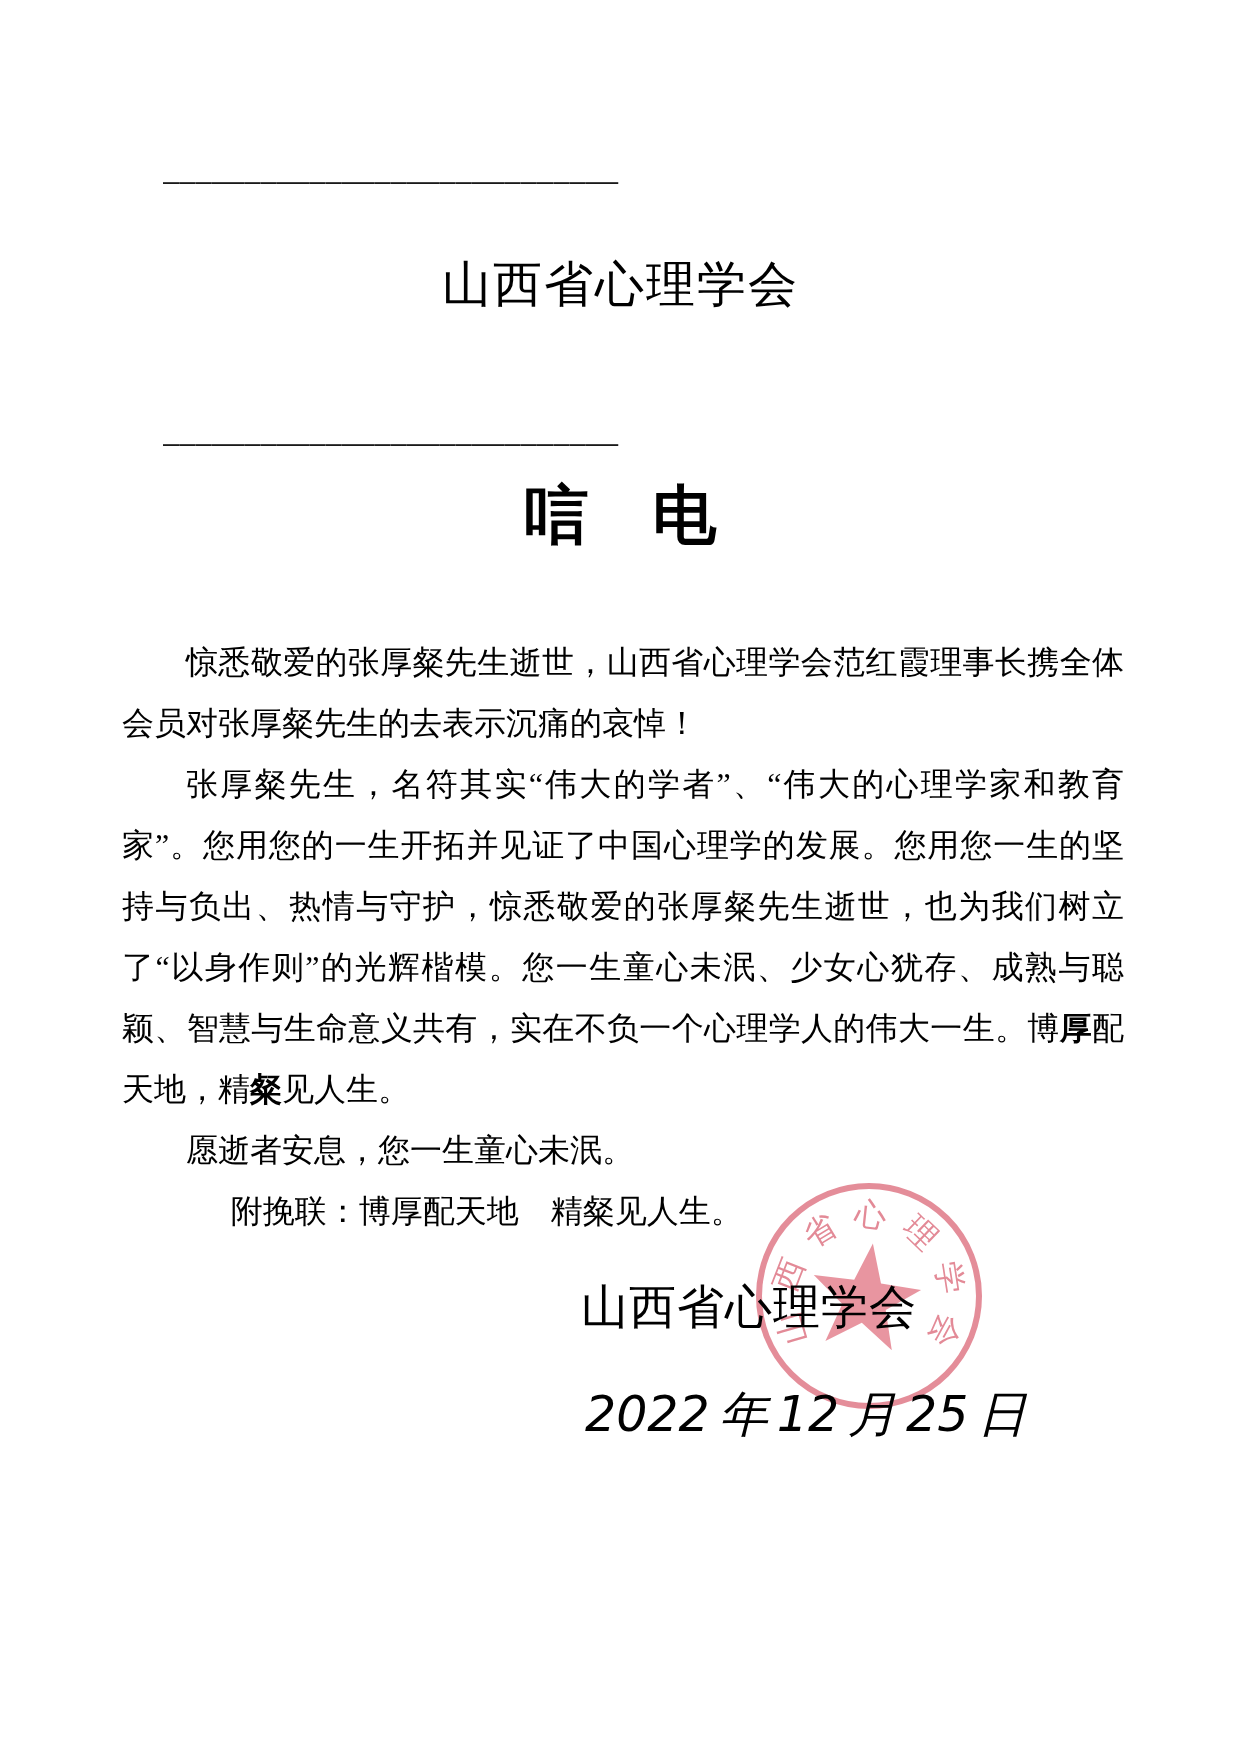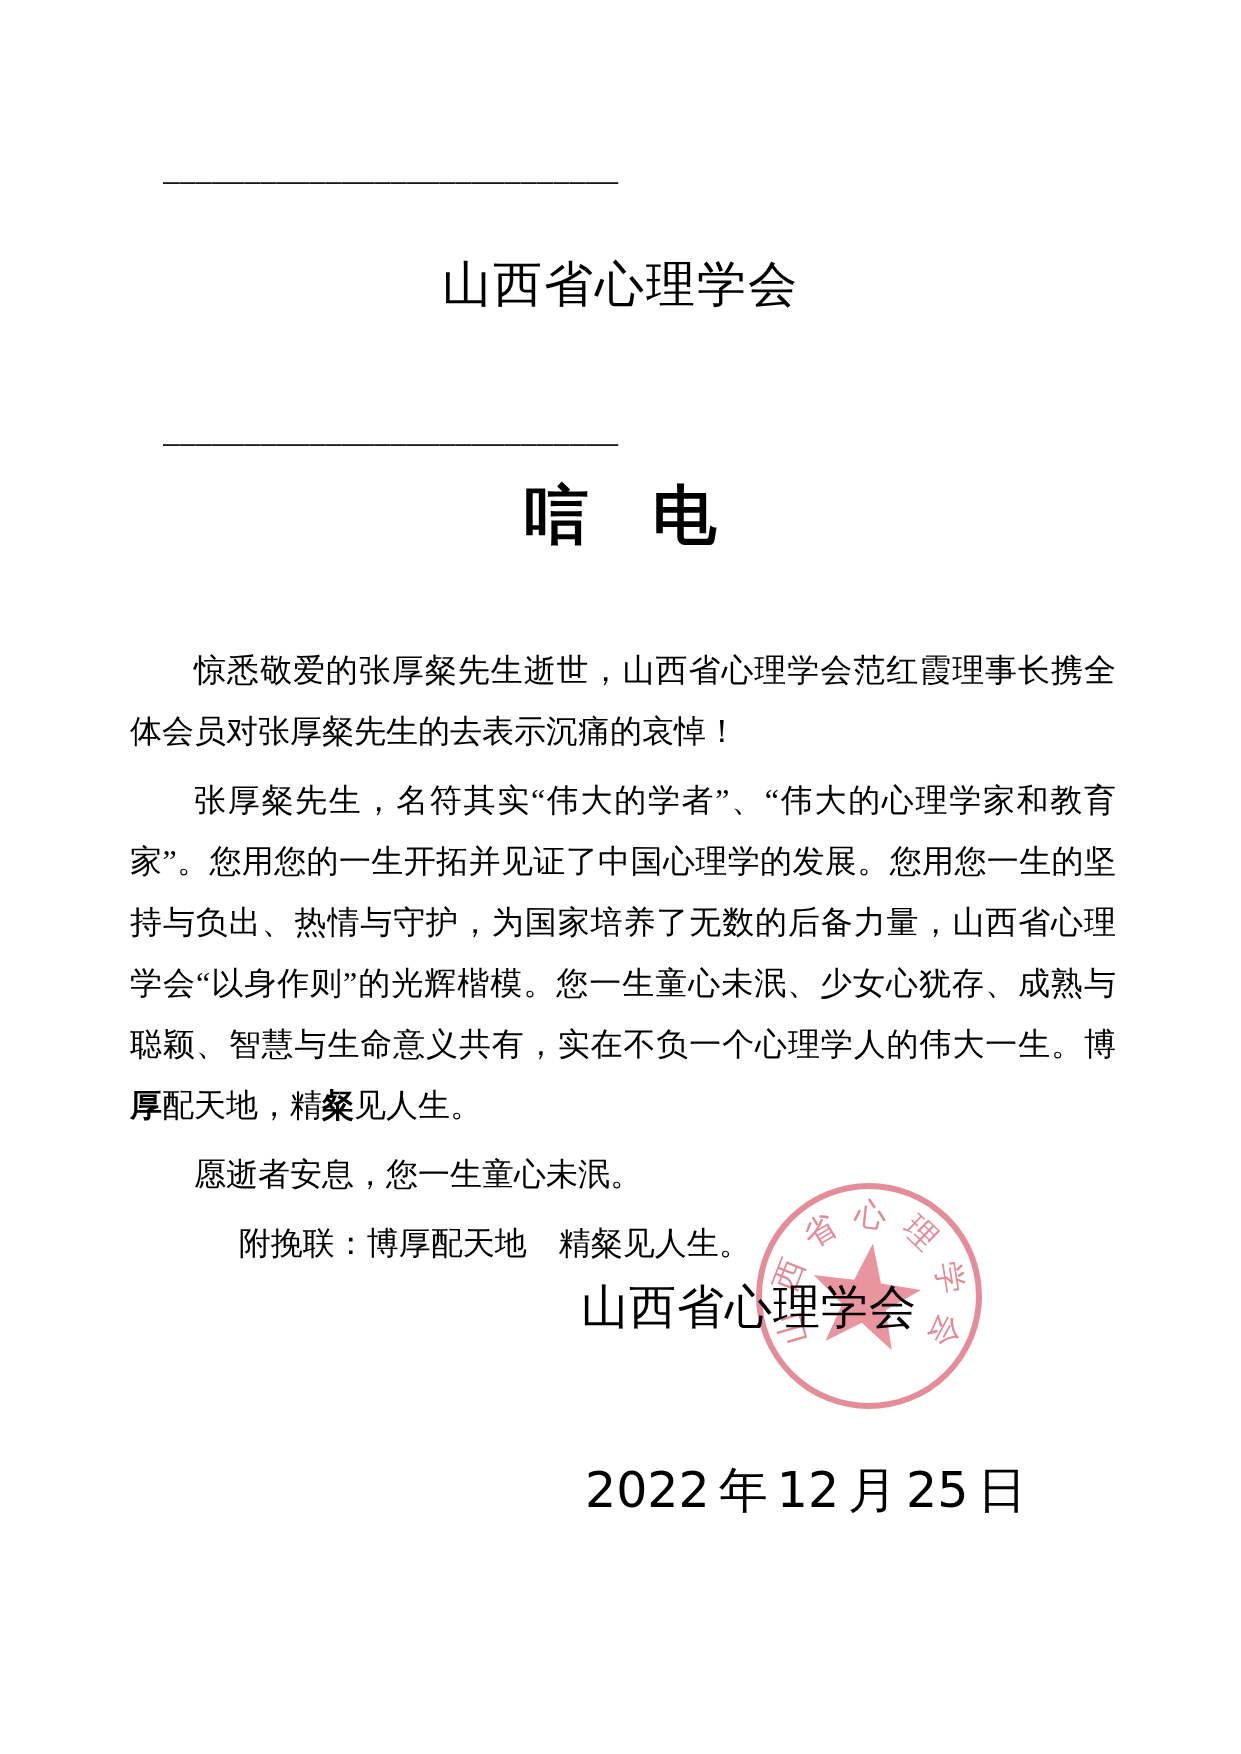--- a/index.html
+++ b/index.html
@@ -48,21 +48,21 @@
   .body-block {
     position: absolute;
     left: 122px;
     top: 632px;
     width: 1002px;
     font-size: 32px;
     line-height: 61px;
     text-align: justify;
     font-family: "Liberation Serif", serif;
   }
-  .body-block p { margin: 8px; padding: 0; }
+  .body-block p { margin: 0; padding: 0; }
   .indent-2 { text-indent: 2em; }
   .indent-35 { text-indent: 3.4em; text-align: left; }
   .bold-char { font-weight: 700; }
   .signature {
     position: absolute;
     left: 581px;
     top: 1276px;
     font-size: 47px;
     letter-spacing: 1px;
     font-family: "Liberation Serif", serif;
@@ -80,23 +80,24 @@
   .seal svg { display: block; width: 238px; height: 240px; }
   .seal-arc-text {
     font-size: 32px;
     letter-spacing: 15px;
     font-family: "Liberation Serif", serif;
     opacity: 0.82;
   }
   .date-line {
     position: absolute;
     left: 585px;
-    top: 1458px;
+    top: 1382px;
     font-size: 49px;
     white-space: nowrap;
+    font-style: italic;
   }
   .date-line .num {
     font-family: "DejaVu Sans", sans-serif;
     font-weight: 400;
   }
   .date-line .cjk {
     font-family: "Liberation Serif", serif;
     margin: 0 9px;
   }
 </style>
@@ -108,21 +109,21 @@
   <div class="sep-line sep-top">————————————————————————————</div>
 
   <div class="org-title">山西省心理学会</div>
 
   <div class="sep-line sep-mid">————————————————————————————</div>
 
   <div class="doc-title">唁　电</div>
 
   <div class="body-block">
     <p class="indent-2">惊悉敬爱的张厚粲先生逝世，山西省心理学会范红霞理事长携全体会员对张厚粲先生的去表示沉痛的哀悼！</p>
-    <p class="indent-2"><span>张厚粲先生，名符其实“伟大的学者”、“伟大的心理学家和教育家”。您用您的一生开拓并见证了中国心理学的发展。您用您一生的坚持与负出、热情与守护，为国家培养了无数的后备力量，山西省心理学会“以身作则”的光辉楷模。您一生童心未泯、少女心犹存、成熟与聪颖、智慧与生命意义共有，实在不负一个心理学人的伟大一生。博</span><span class="bold-char">厚</span><span>配天地，精</span><span class="bold-char">粲</span><span>见人生。</span></p>
+    <p class="indent-2"><span>张厚粲先生，名符其实“伟大的学者”、“伟大的心理学家和教育家”。您用您的一生开拓并见证了中国心理学的发展。您用您一生的坚持与负出、热情与守护，惊悉敬爱的张厚粲先生逝世，也为我们树立了“以身作则”的光辉楷模。您一生童心未泯、少女心犹存、成熟与聪颖、智慧与生命意义共有，实在不负一个心理学人的伟大一生。博</span><span class="bold-char">厚</span><span>配天地，精</span><span class="bold-char">粲</span><span>见人生。</span></p>
     <p class="indent-2">愿逝者安息，您一生童心未泯。</p>
     <p class="indent-35">附挽联：博厚配天地　精粲见人生。</p>
   </div>
 
   <div class="signature">山西省心理学会</div>
 
   <div class="seal">
     <svg viewBox="0 0 238 240" xmlns="http://www.w3.org/2000/svg">
       <defs>
         <path id="sealArc" d="M 62.3 166.3 A 72 72 0 1 1 175.7 166.3" fill="none"></path>

